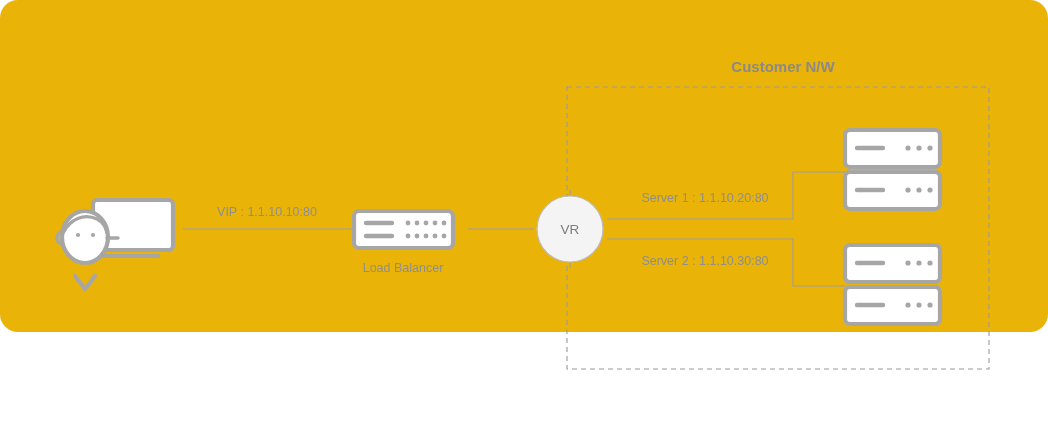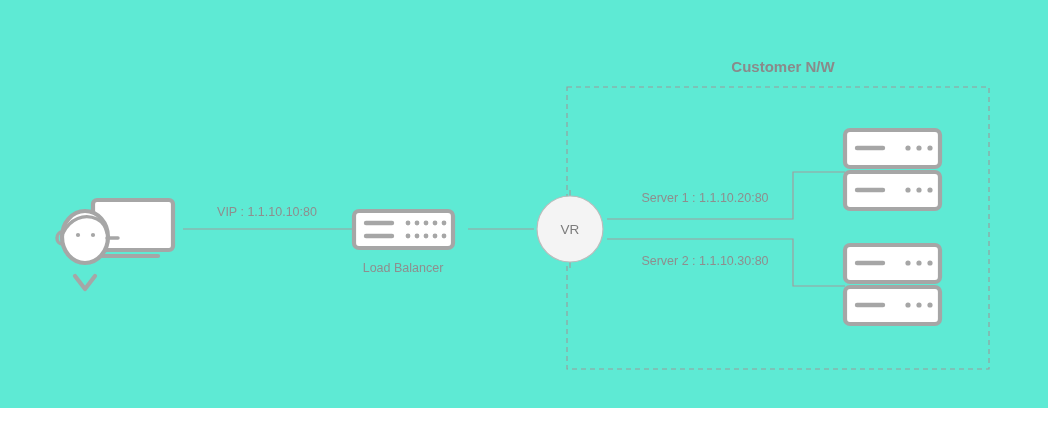--- a/index.html
+++ b/index.html
@@ -9,22 +9,23 @@
   }
   body {
     width: 1048px;
     height: 428px;
     font-family: "Liberation Sans", sans-serif;
     overflow: hidden;
   }
   #diagram-root {
     position: relative;
     width: 1048px;
-    height: 408px;
-    background: #5eead4;
+    height: 332px;
+    background: #eab308;
+    border-radius: 18px;
   }
   svg.canvas {
     position: absolute;
     left: 0;
     top: 0;
     width: 1048px;
     height: 428px;
     display: block;
   }
   .label-text {

